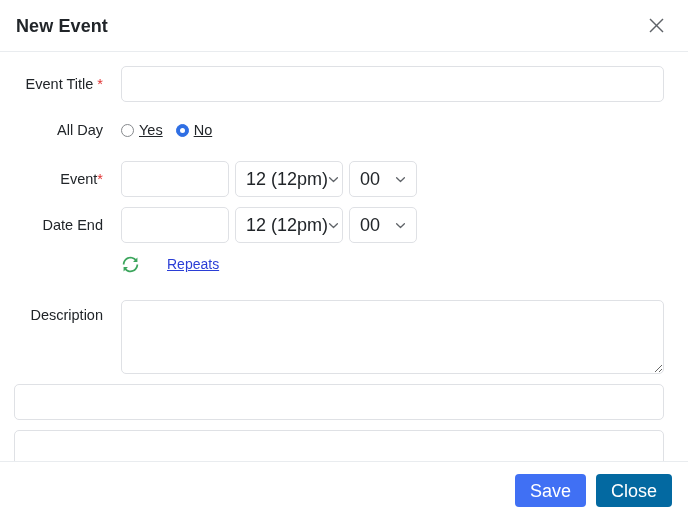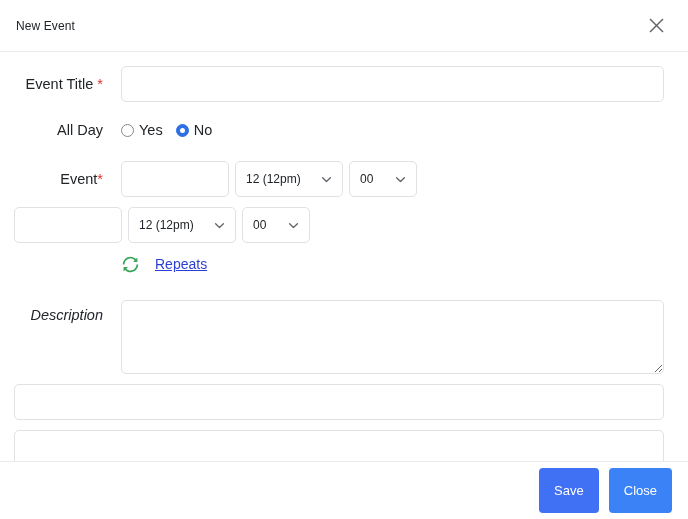--- a/index.html
+++ b/index.html
@@ -28,22 +28,22 @@
   .modal-header {
     height: 52px;
     flex: 0 0 52px;
     display: flex;
     align-items: center;
     justify-content: space-between;
     padding: 0 18px 0 16px;
     border-bottom: 1px solid #e9ecef;
   }
   .modal-title {
-    font-size: 12px;
-    font-weight: 400;
+    font-size: 18px;
+    font-weight: 700;
     color: #212529;
     letter-spacing: 0.1px;
     line-height: 1;
   }
   .close-btn {
     width: 28px;
     height: 28px;
     display: flex;
     align-items: center;
     justify-content: center;
@@ -74,21 +74,21 @@
   .form-label {
     width: 107px;
     flex: 0 0 107px;
     text-align: right;
     padding-right: 18px;
     font-size: 14.5px;
     color: #212529;
     line-height: 36px;
     white-space: nowrap;
   }
-  .form-label.label-textarea { line-height: 30px; font-style: italic; }
+  .form-label.label-textarea { line-height: 30px; }
   .req { color: #e03131; }
 
   .form-control {
     flex: 1 1 auto;
     display: flex;
     align-items: center;
     gap: 6px;
   }
 
   .inp {
@@ -114,21 +114,21 @@
     background: #ffffff;
     display: flex;
     align-items: center;
     padding: 0 10px;
     cursor: pointer;
     user-select: none;
   }
   .select-hour { width: 108px; flex: 0 0 108px; }
   .select-min  { width: 68px;  flex: 0 0 68px; text-align: right; }
   .select-value {
-    font-size: 12px;
+    font-size: 18px;
     color: #212529;
     line-height: 1;
     white-space: nowrap;
   }
   .chev {
     margin-left: auto;
     width: 11px;
     height: 11px;
     color: #5f6368;
     display: block;
@@ -150,20 +150,21 @@
     resize: vertical;
     display: block;
   }
 
   
   .radio-group {
     display: flex;
     align-items: center;
     gap: 13px;
     height: 36px;
+    text-decoration: underline;
   }
   .radio-item {
     display: flex;
     align-items: center;
     gap: 5px;
     cursor: pointer;
     font-size: 14.5px;
     color: #212529;
   }
   .radio-dot {
@@ -197,51 +198,51 @@
     width: 22px;
     height: 22px;
     color: #3ba55c;
     display: flex;
     align-items: center;
     justify-content: center;
     margin-left: -2px;
   }
   .repeats-icon svg { display: block; }
   .repeats-link {
-    margin-left: 8px;
+    margin-left: 20px;
     font-size: 14px;
     color: #2b3ed6;
     text-decoration: underline;
     cursor: pointer;
   }
 
   
   .modal-footer {
     flex: 0 0 58px;
     height: 58px;
     border-top: 1px solid #e9ecef;
     display: flex;
     align-items: center;
     justify-content: flex-end;
     gap: 10px;
     padding: 0 16px;
   }
   .btn {
-    height: 45px;
+    height: 33px;
     border: none;
     border-radius: 4px;
-    font-size: 13px;
+    font-size: 18px;
     font-family: "Liberation Sans", sans-serif;
     color: #ffffff;
     padding: 0 15px;
     cursor: pointer;
     line-height: 1;
   }
   .btn-primary { background: #4070f4; }
-  .btn-secondary { background: #3b82f6; }
+  .btn-secondary { background: #0369a1; }
 </style>
 </head>
 <body>
 
 <div class="modal">
 
   <div class="modal-header">
     <div class="modal-title">New Event</div>
     <button class="close-btn" aria-label="Close">
       <svg width="17" height="17" viewBox="0 0 17 17" fill="none" stroke="currentColor" stroke-width="1.4">
@@ -296,20 +297,21 @@
           <span class="chev">
             <svg width="11" height="11" viewBox="0 0 11 11" fill="none" stroke="currentColor" stroke-width="1.3" stroke-linecap="round" stroke-linejoin="round">
                 <polyline points="1.6,3.8 5.5,7.5 9.4,3.8"></polyline>
               </svg>
           </span>
         </div>
       </div>
     </div>
 
     <div class="form-row">
+      <div class="form-label">Date End</div>
       <div class="form-control">
         <input class="inp inp-date" type="text" placeholder="" style="">
         <div class="select-wrap select-hour">
           <span class="select-value">12 (12pm)</span>
           <span class="chev">
             <svg width="11" height="11" viewBox="0 0 11 11" fill="none" stroke="currentColor" stroke-width="1.3" stroke-linecap="round" stroke-linejoin="round">
                 <polyline points="1.6,3.8 5.5,7.5 9.4,3.8"></polyline>
               </svg>
           </span>
         </div>

